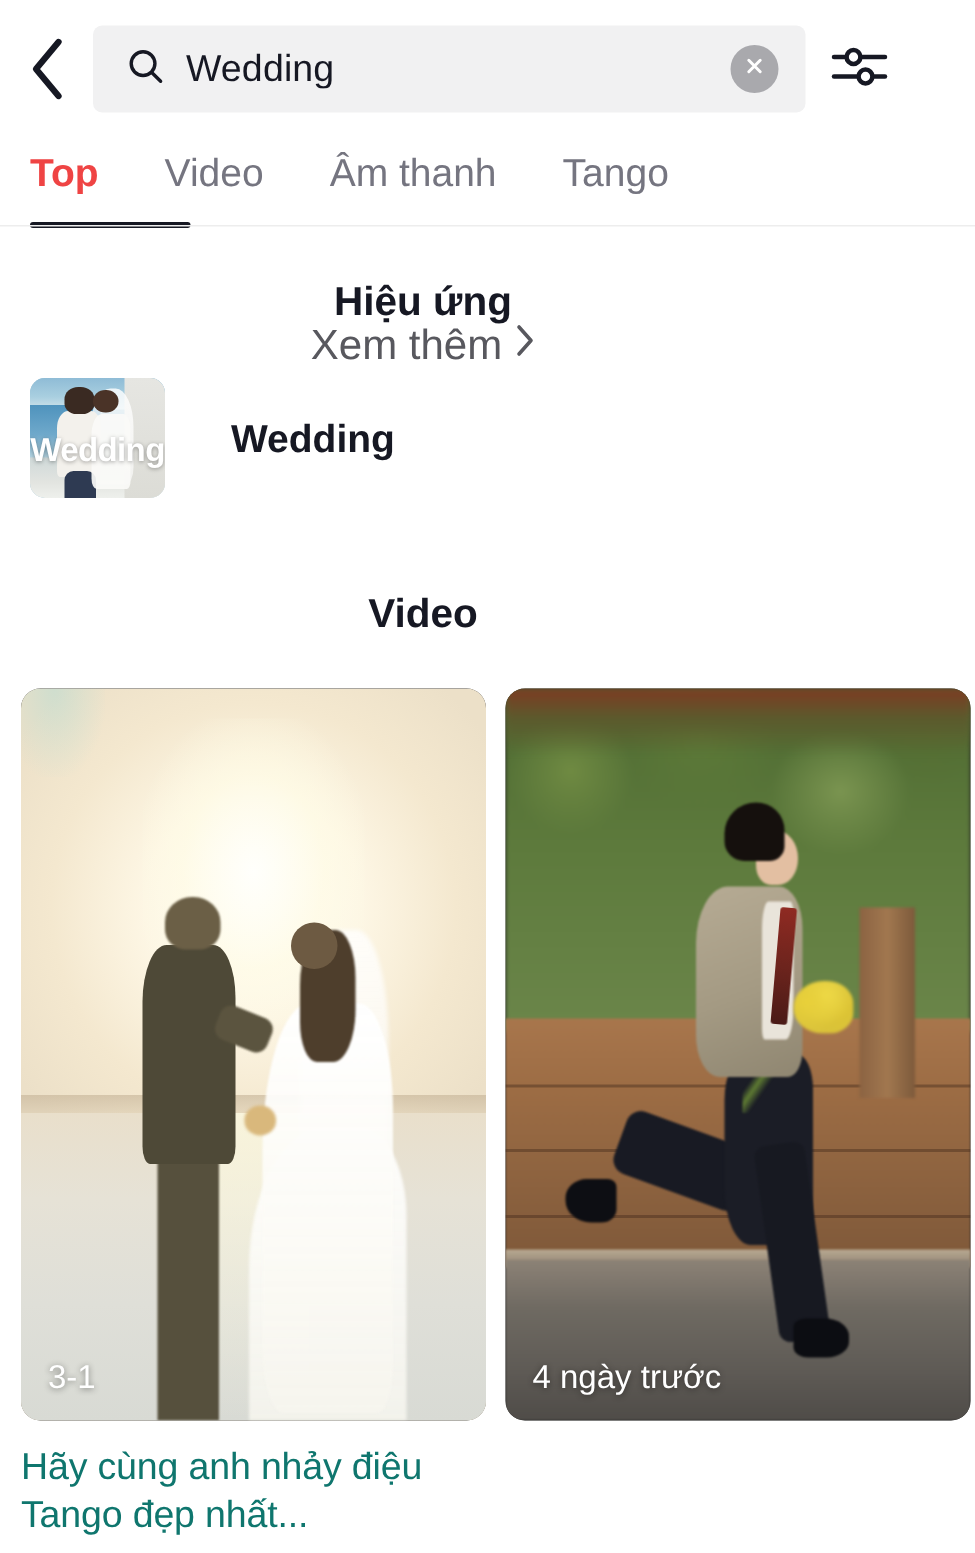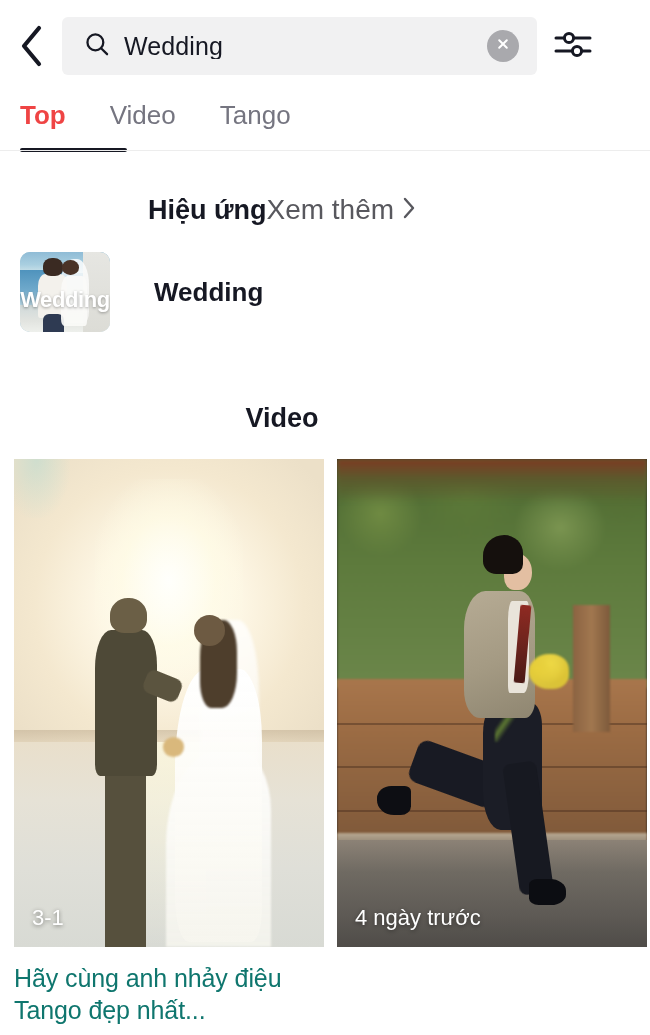--- a/index.html
+++ b/index.html
@@ -131,22 +131,23 @@
   }
 
   
   .section-head {
     position: absolute;
     left: 0;
     width: 564px;
     height: 44px;
     display: flex;
     align-items: center;
-    justify-content: center;
+    justify-content: flex-start;
     padding: 0 22px;
+    flex-direction: column;
   }
   .section-title {
     font-size: 27px;
     font-weight: bold;
     color: #161823;
     line-height: 1;
   }
   .see-more {
     display: flex;
     align-items: center;
@@ -260,21 +261,21 @@
     display: flex;
     gap: 13px;
     padding: 0 14px;
   }
   .video-card { width: 310px; cursor: pointer; }
 
   .video-thumb {
     position: relative;
     width: 310px;
     height: 488px;
-    border-radius: 0;
+    border-radius: 13px;
     overflow: hidden;
     background: #222;
   }
 
   
   .v1-bg {
     position: absolute; inset: 0;
     background:
       radial-gradient(ellipse 62% 40% at 50% 30%, #fffdf6 0%, #fdf6e4 38%, #f4e8cf 70%, #ece0c8 100%);
   }
@@ -565,20 +566,21 @@
           <path d="M29 24H37" stroke="#161823" stroke-width="3" stroke-linecap="round"></path>
           <circle cx="24" cy="24" r="4.6" stroke="#161823" stroke-width="3"></circle>
         </svg>
       </span>
     </div>
   </div>
 
   <div class="tabbar">
     <div class="tab active">Top</div>
     <div class="tab">Video</div>
+    <div class="tab">Âm thanh</div>
     <div class="tab">Tango</div>
   </div>
   <div class="tab-underline"></div>
   <div class="tabbar-divider"></div>
 
   <div class="section-head" id="effects-head">
     <div class="section-title">Hiệu ứng</div>
     <div class="see-more">
       <span>Xem thêm</span>
       <span class="chev">

